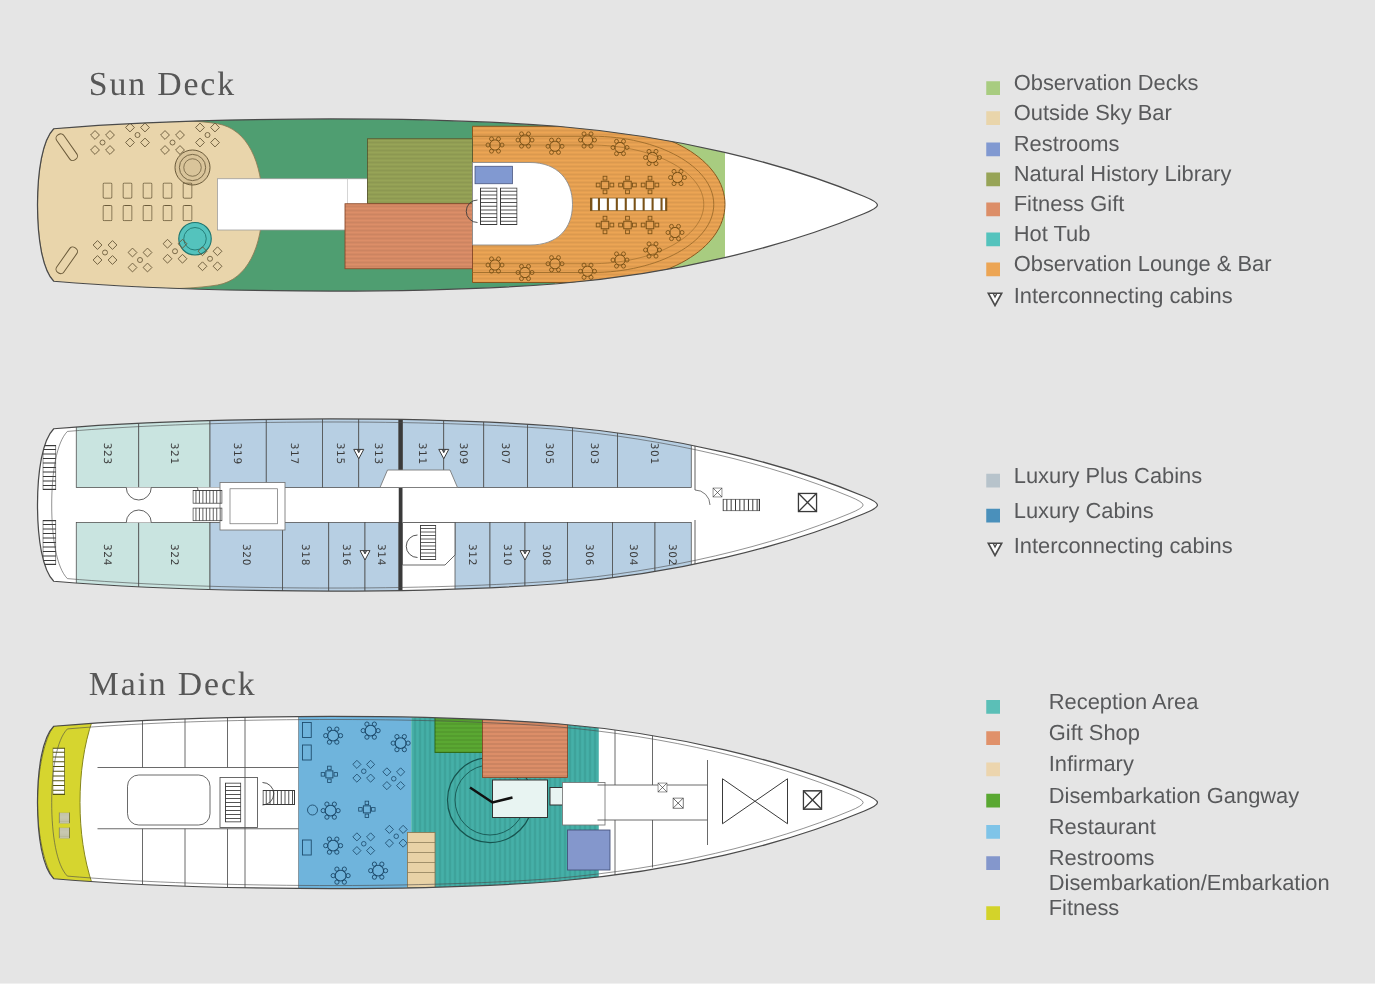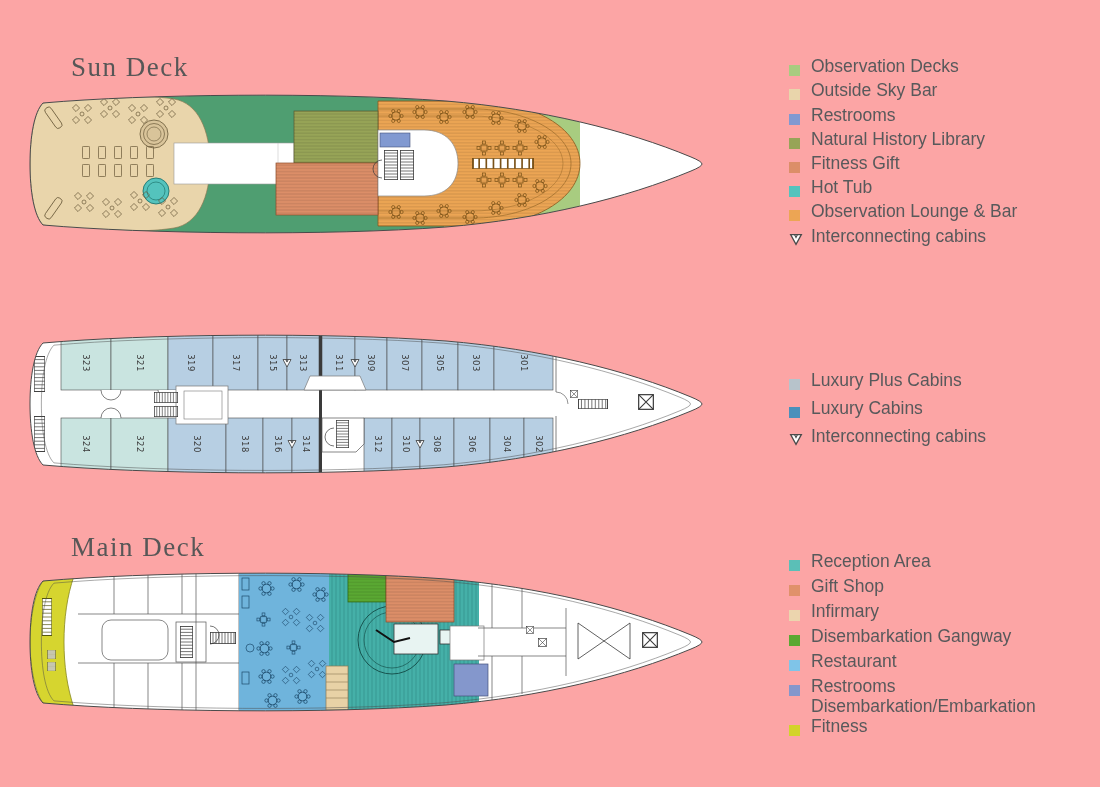--- a/index.html
+++ b/index.html
@@ -1,25 +1,25 @@
 <!DOCTYPE html>
 <html><head>
 <meta charset="utf-8">
 <style>
   html,body{margin:0;padding:0;background:#fff;}
-  .page{position:relative;width:1100px;height:787px;background:#fca5a5;overflow:hidden;
+  .page{position:relative;width:1100px;height:787px;background:#e5e5e5;overflow:hidden;
         font-family:"Liberation Sans","DejaVu Sans",sans-serif;}
   .deck-title{position:absolute;font-family:"Liberation Serif","DejaVu Serif",serif;
         font-size:27px;color:#575757;letter-spacing:1.5px;white-space:nowrap;}
   .ship{position:absolute;}
   .legend{position:absolute;left:789px;width:294px;color:#58595b;}
   .legend-row{display:flex;align-items:flex-end;}
   .legend-sun .legend-row{height:24.2px;}
   .legend-cabin .legend-row{height:28px;}
-  .legend-main .legend-row{min-height:25px;}
+  .legend-main .legend-row{min-height:25px;gap:28px;}
   .swatch{width:11px;height:11px;margin:5px 11px 0 0;flex:none;}
   .legend-ic{width:14px;height:14px;margin:3px 8px 0 0;flex:none;}
   .legend-label{font-size:17.5px;line-height:20px;}
   .cabin-num{font-family:"DejaVu Sans",sans-serif;font-size:8.4px;fill:#3a3a3a;letter-spacing:0.5px;}
 </style>
 </head>
 <body>
 
 <div class="page">
 

